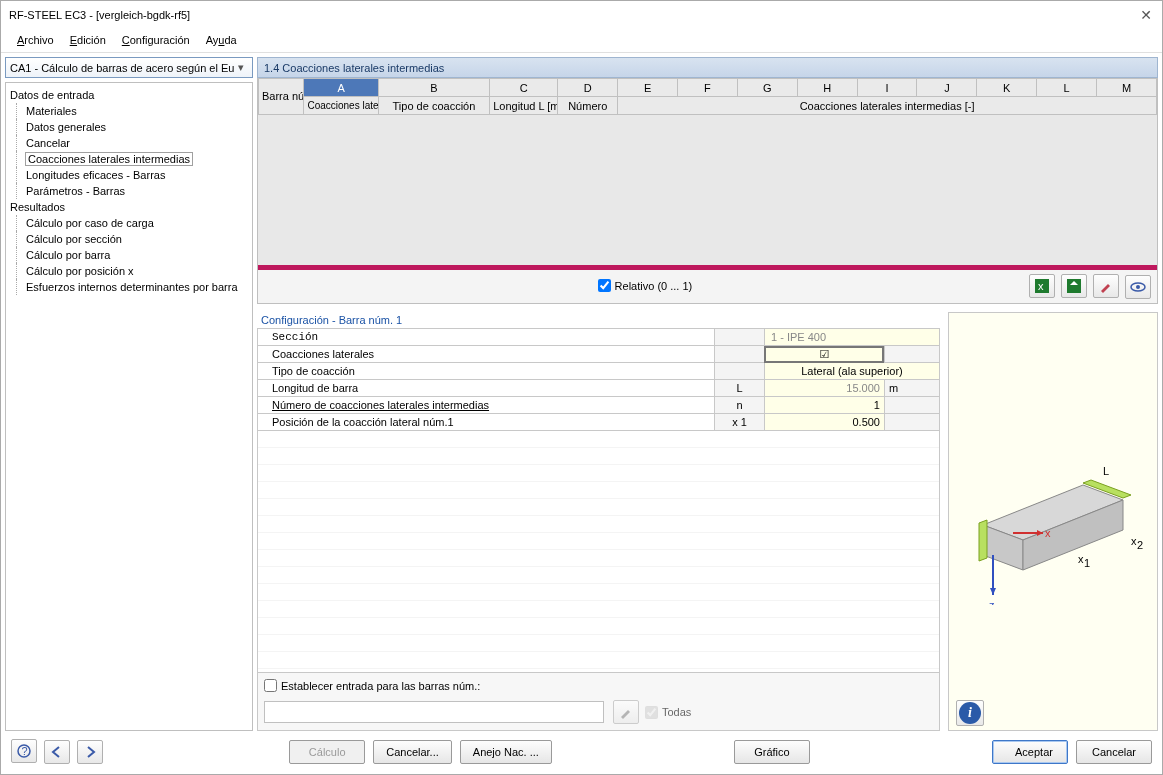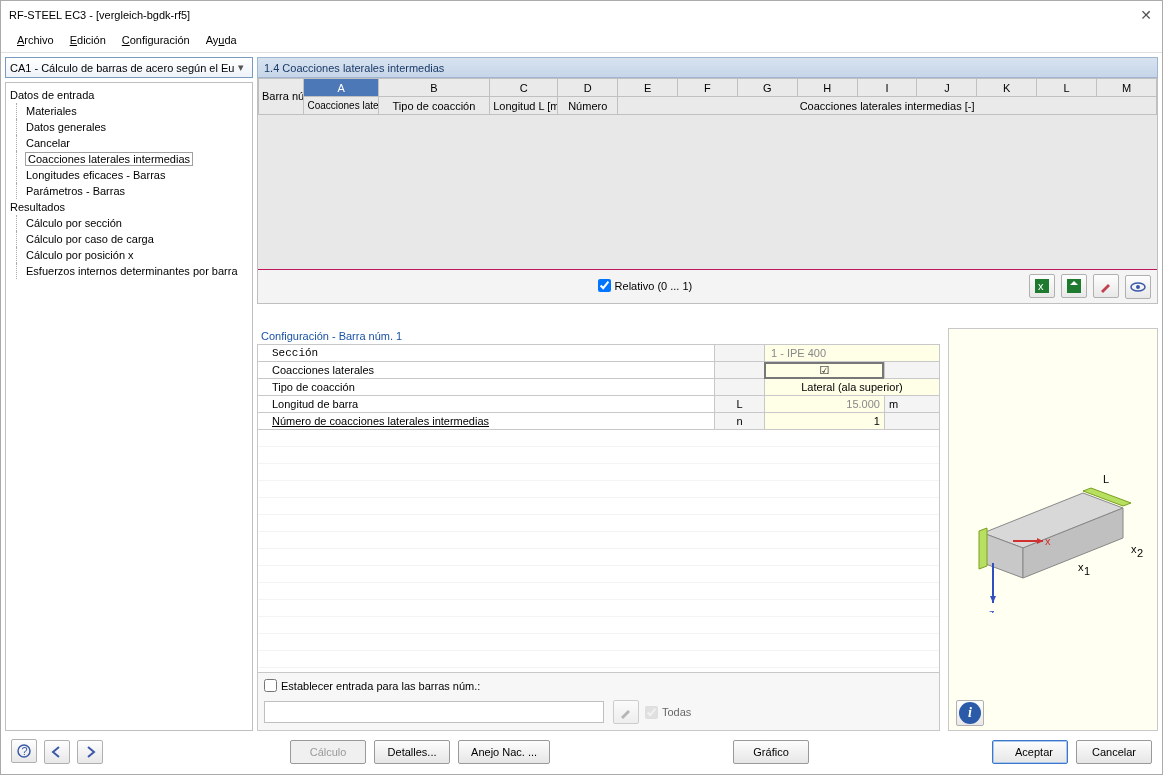--- a/index.html
+++ b/index.html
@@ -24,25 +24,25 @@
 .panehdr { background:linear-gradient(#d8e3f0,#c6d5e9); border:1px solid #9fb5d0; height:21px; display:flex; align-items:center; padding:0 6px; color:#1a3a66;}
 .grid-area { border:1px solid #bfbfbf; border-top:none; display:flex; flex-direction:column; background:#f8f8f8;}
 table.grid { border-collapse:collapse; width:100%; table-layout:fixed;}
 table.grid th, table.grid td { border:1px solid #c0c0c0; background:#fff; height:18px; padding:1px 3px; text-align:center; overflow:hidden; white-space:nowrap;}
 table.grid th { background:#eaeaea; font-weight:normal;}
 table.grid th.letter { background:#eaeaea;}
 table.grid th.letter.active { background:#4d78b8; color:#fff;}
 table.grid td.rowhdr { background:#2a5aa8; color:#fff; text-align:center;}
 table.grid td.ro { color:#888;}
 .gridfill { flex:1; background:#e8e8e8; border-top:1px solid #c0c0c0;}
-.gridfooter { display:flex; justify-content:space-between; align-items:center; padding:4px 6px; background:#f4f4f4; border-top:1px solid #be185d;}
+.gridfooter { display:flex; justify-content:space-between; align-items:center; padding:4px 6px; background:#f4f4f4; border-top:5px solid #be185d;}
 .chk { display:inline-flex; align-items:center; gap:4px;}
 .chk input { width:13px; height:13px;}
 .iconbtn { width:26px; height:24px; border:1px solid #b0b0b0; background:linear-gradient(#fefefe,#e8e8e8); display:inline-flex; align-items:center; justify-content:center; margin-left:3px; border-radius:2px; cursor:pointer;}
-.configbox { margin-top:24px; display:flex; gap:8px;}
+.configbox { margin-top:8px; display:flex; gap:8px;}
 .config-left { flex:1; display:flex; flex-direction:column;}
 .boxlabel { color:#1a52a5; padding:2px 4px;}
 table.props { border-collapse:collapse; width:100%; table-layout:fixed;}
 table.props td { border:1px solid #c8c8c8; height:17px; padding:1px 4px; background:#fff;}
 table.props td.sym { width:50px; text-align:center; background:#f4f4f4;}
 table.props td.val { text-align:right; background:#ffffe8;}
 table.props td.valc { text-align:center; background:#ffffe8;}
 table.props td.sel { outline:2px solid #777; outline-offset:-2px;}
 table.props td.unit { width:55px; background:#f4f4f4;}
 table.props td.ro { color:#888;}
@@ -85,22 +85,23 @@
       </div>
       <div class="tree">
         <div class="grp">Datos de entrada</div>
         <div class="item"><span>Materiales</span></div>
         <div class="item"><span>Datos generales</span></div>
         <div class="item"><span>Cancelar</span></div>
         <div class="item selected"><span>Coacciones laterales intermedias</span></div>
         <div class="item"><span>Longitudes eficaces - Barras</span></div>
         <div class="item"><span>Parámetros - Barras</span></div>
         <div class="grp">Resultados</div>
+        <div class="item"><span>Cálculo por caso de carga</span></div>
         <div class="item"><span>Cálculo por sección</span></div>
-        <div class="item"><span>Cálculo por caso de carga</span></div>
+        <div class="item"><span>Cálculo por barra</span></div>
         <div class="item"><span>Cálculo por posición x</span></div>
         <div class="item"><span>Esfuerzos internos determinantes por barra</span></div>
       </div>
     </div>
 
     <div class="rightpanel">
       <div class="panehdr">1.4 Coacciones laterales intermedias</div>
 
       <div class="grid-area" style="height:226px;">
         <table class="grid">
@@ -270,20 +271,26 @@
                   <td class="sym">L</td>
                   <td class="val ro">15.000</td>
                   <td class="unit">m</td>
                 </tr>
             <tr>
                   <td style="padding-left:14px;text-decoration:underline;">Número de coacciones laterales intermedias</td>
                   <td class="sym">n</td>
                   <td class="val">1</td>
                   <td class="unit"></td>
                 </tr>
+            <tr>
+                  <td style="padding-left:14px;">Posición de la coacción lateral núm.1</td>
+                  <td class="sym">x 1</td>
+                  <td class="val">0.500</td>
+                  <td class="unit"></td>
+                </tr>
           </tbody>
             </table>
           <div class="propsfill"></div>
           <div class="bottomentry">
             <label class="chk">
               <input type="checkbox" style="">
                 <span>Establecer entrada para las barras núm.:</span>
             </label>
             <div style="display:flex;align-items:center;gap:6px;margin-top:6px;">
               <input class="txtfield" disabled="" style="max-width: 340px;">
@@ -347,21 +354,21 @@
           </svg>
         </span>
       <span class="toolbtn">
           <svg width="12" height="12">
             <path d="M4 1 L10 6 L4 11" fill="none" stroke="#3a5aa8" stroke-width="2"></path>
           </svg>
         </span>
     </div>
     <div style="display:flex;gap:8px;">
       <button class="btn disabled">Cálculo</button>
-      <button class="btn">Detalles...</button>
+      <button class="btn">Cancelar...</button>
       <button class="btn">Anejo Nac. ...</button>
     </div>
     <div><button class="btn">Gráfico</button></div>
     <div style="display:flex;gap:8px;">
       <button class="btn primary">Aceptar</button>
       <button class="btn">Cancelar</button>
     </div>
   </div>
 </div>
 

